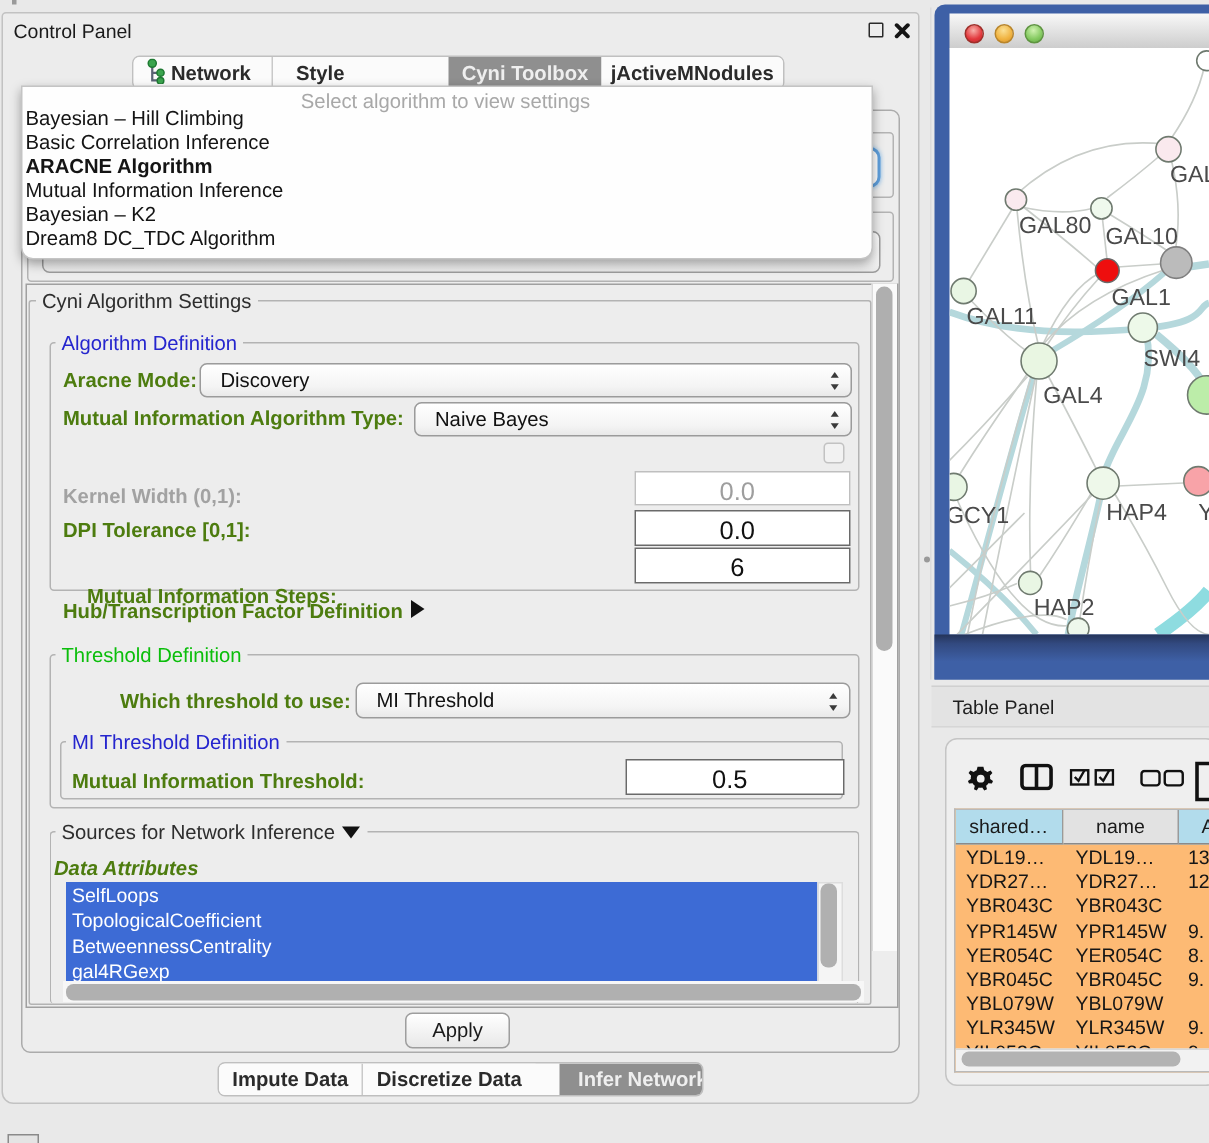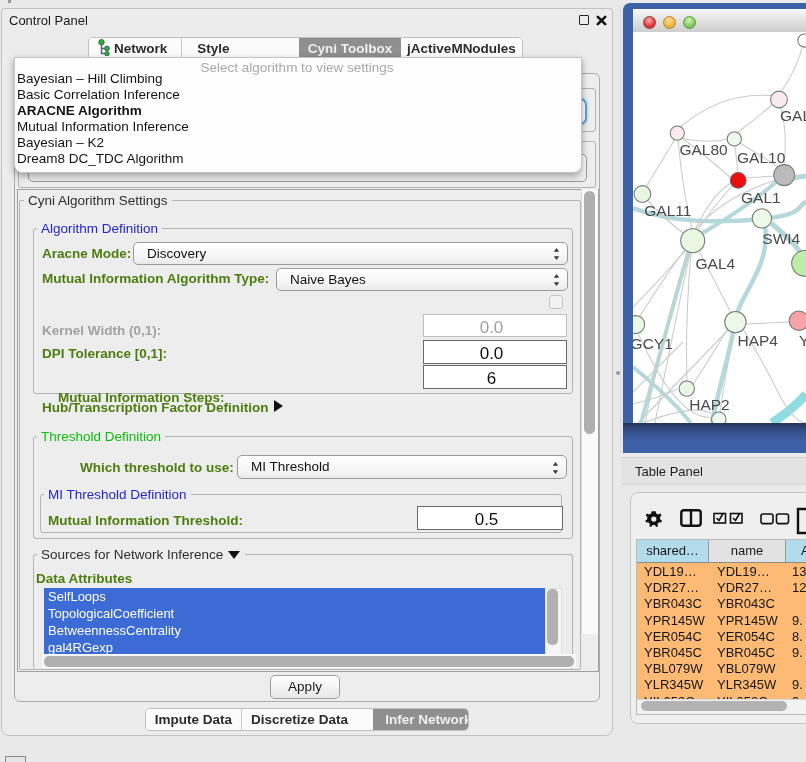--- a/index.html
+++ b/index.html
@@ -122,21 +122,21 @@
   <div class="gbox" style="left:40px;top:494px;width:520px;height:37px;"></div>
   <div class="gtitle" style="left:44px;top:487px;color:#2525CE;">MI Threshold Definition</div>
   <div class="lbl" style="left:48px;top:513px;">Mutual Information Threshold:</div>
   <div class="field" style="left:417px;top:506px;width:146px;height:24px;border:1.4px solid #6A6A6A;">0.5</div>
 
   <div class="gbox" style="left:33px;top:554px;width:538px;height:114px;border-bottom:none;"></div>
   <div class="gtitle" style="left:37px;top:547px;color:#2E2E2E;">Sources for Network Inference
     <svg style="display:inline-block;vertical-align:-1px;" width="14" height="10" viewBox="0 0 14 10">
       <path d="M1,1 L13,1 L7,9 Z" fill="#111"></path>
     </svg></div>
-  <div class="lbl" style="left:36px;top:571px;">Data Attributes</div>
+  <div class="lbl" style="left:36px;top:571px;font-style:italic;">Data Attributes</div>
 
   <div class="abs" style="left:44px;top:588px;width:501px;height:67px;background:#3D6BD5;
        color:#fff;font-size:13px;line-height:17px;padding-left:4px;box-sizing:border-box;">
     SelfLoops<br>TopologicalCoefficient<br>BetweennessCentrality<br>gal4RGexp
   </div>
   <div class="abs" style="left:545px;top:588px;width:15px;height:67px;background:#F5F5F5;border:1px solid #DDD;"></div>
   <div class="abs" style="left:547px;top:589px;width:11px;height:56px;background:#B0B0B0;border-radius:5px;"></div>
   <div class="abs" style="left:42px;top:654px;width:534px;height:14px;background:#F7F7F7;"></div>
   <div class="abs" style="left:44px;top:656px;width:530px;height:11px;background:#B0B0B0;border-radius:5px;"></div>
 

